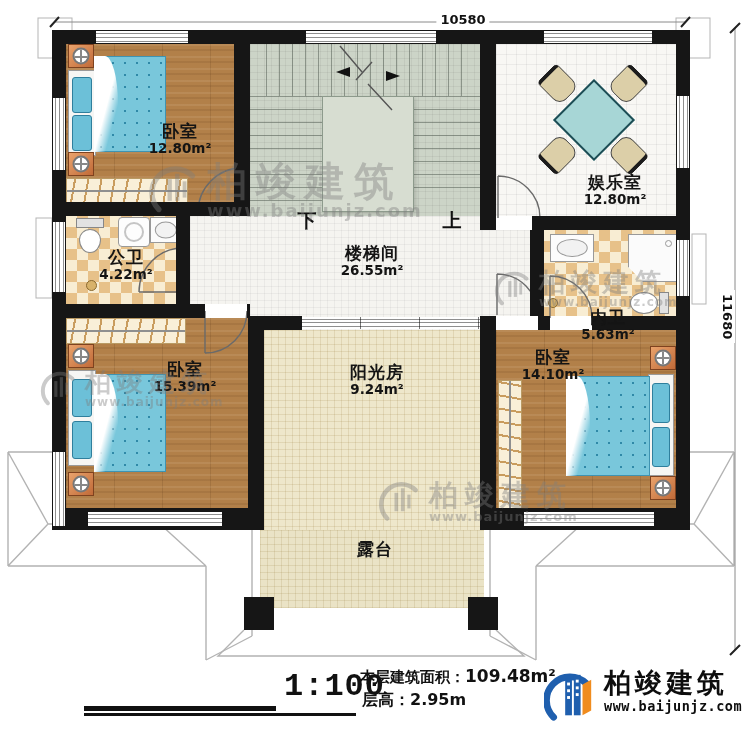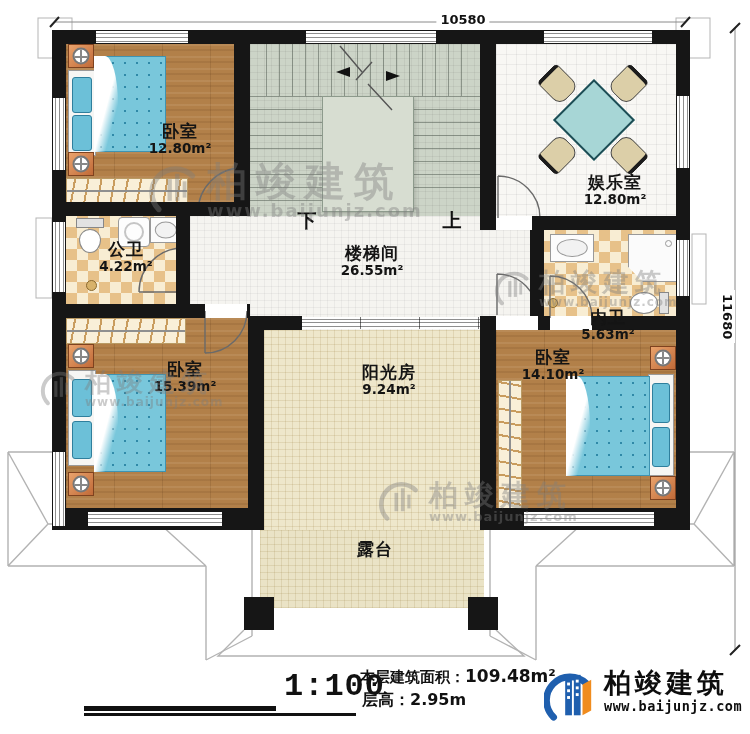--- a/index.html
+++ b/index.html
@@ -232,41 +232,41 @@
   <div class="win win-h slider" style="left:302px;top:317px;width:178px;height:12px;"></div>
 
   <div class="rlabel" style="left:180px;top:122px;">
     <span class="nm">卧室</span>
     <span class="ar">12.80m²</span>
   </div>
   <div class="rlabel" style="left:615px;top:173px;">
     <span class="nm">娱乐室</span>
     <span class="ar">12.80m²</span>
   </div>
-  <div class="rlabel" style="left:126px;top:240px;">
+  <div class="rlabel" style="left:126px;top:248px;">
     <span class="nm">公卫</span>
     <span class="ar">4.22m²</span>
   </div>
   <div class="rlabel" style="left:372px;top:244px;">
     <span class="nm">楼梯间</span>
     <span class="ar">26.55m²</span>
   </div>
   <div class="rlabel" style="left:608px;top:268px;margin-top:40px;">
     <span class="nm">内卫</span>
     <span class="ar">5.63m²</span>
   </div>
   <div class="rlabel" style="left:185px;top:360px;">
     <span class="nm">卧室</span>
     <span class="ar">15.39m²</span>
   </div>
   <div class="rlabel" style="left:553px;top:348px;">
     <span class="nm">卧室</span>
     <span class="ar">14.10m²</span>
   </div>
-  <div class="rlabel" style="left:389px;top:363px;text-align:center;">
+  <div class="rlabel" style="left:377px;top:363px;text-align:center;">
     <span class="nm">阳光房</span>
     <span class="ar">9.24m²</span>
   </div>
   <div class="rlabel" style="left:375px;top:540px;">
     <span class="nm">露台</span>
   </div>
   <div class="dir" style="left:307px;top:208px;">下</div>
   <div class="dir" style="left:452px;top:208px;">上</div>
 
   <div class="dim-h" style="left:463px;top:12px;">10580</div>

